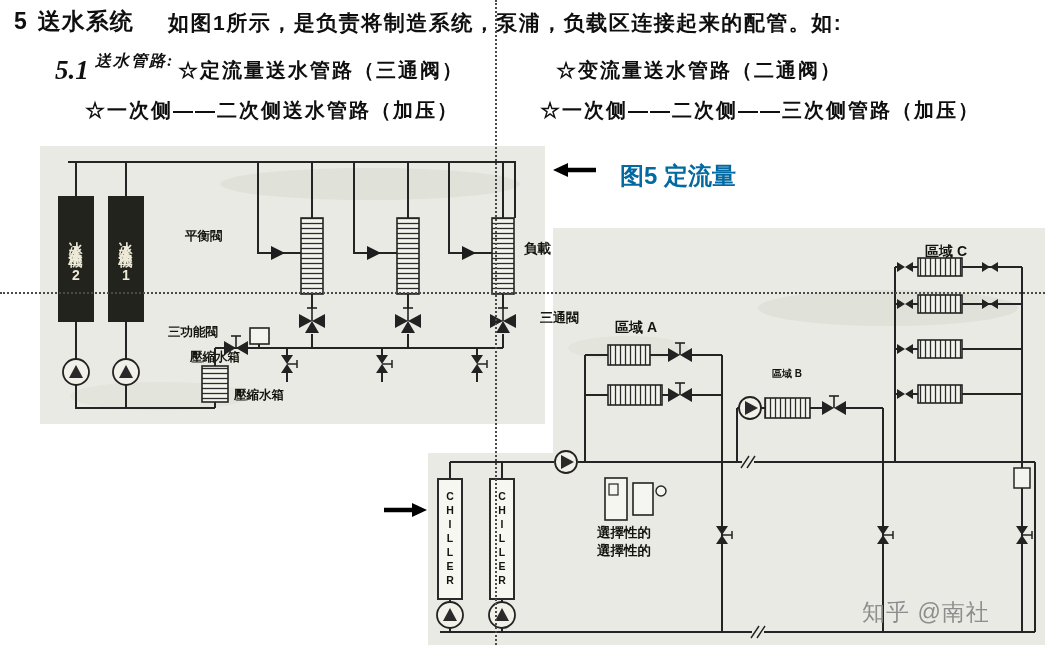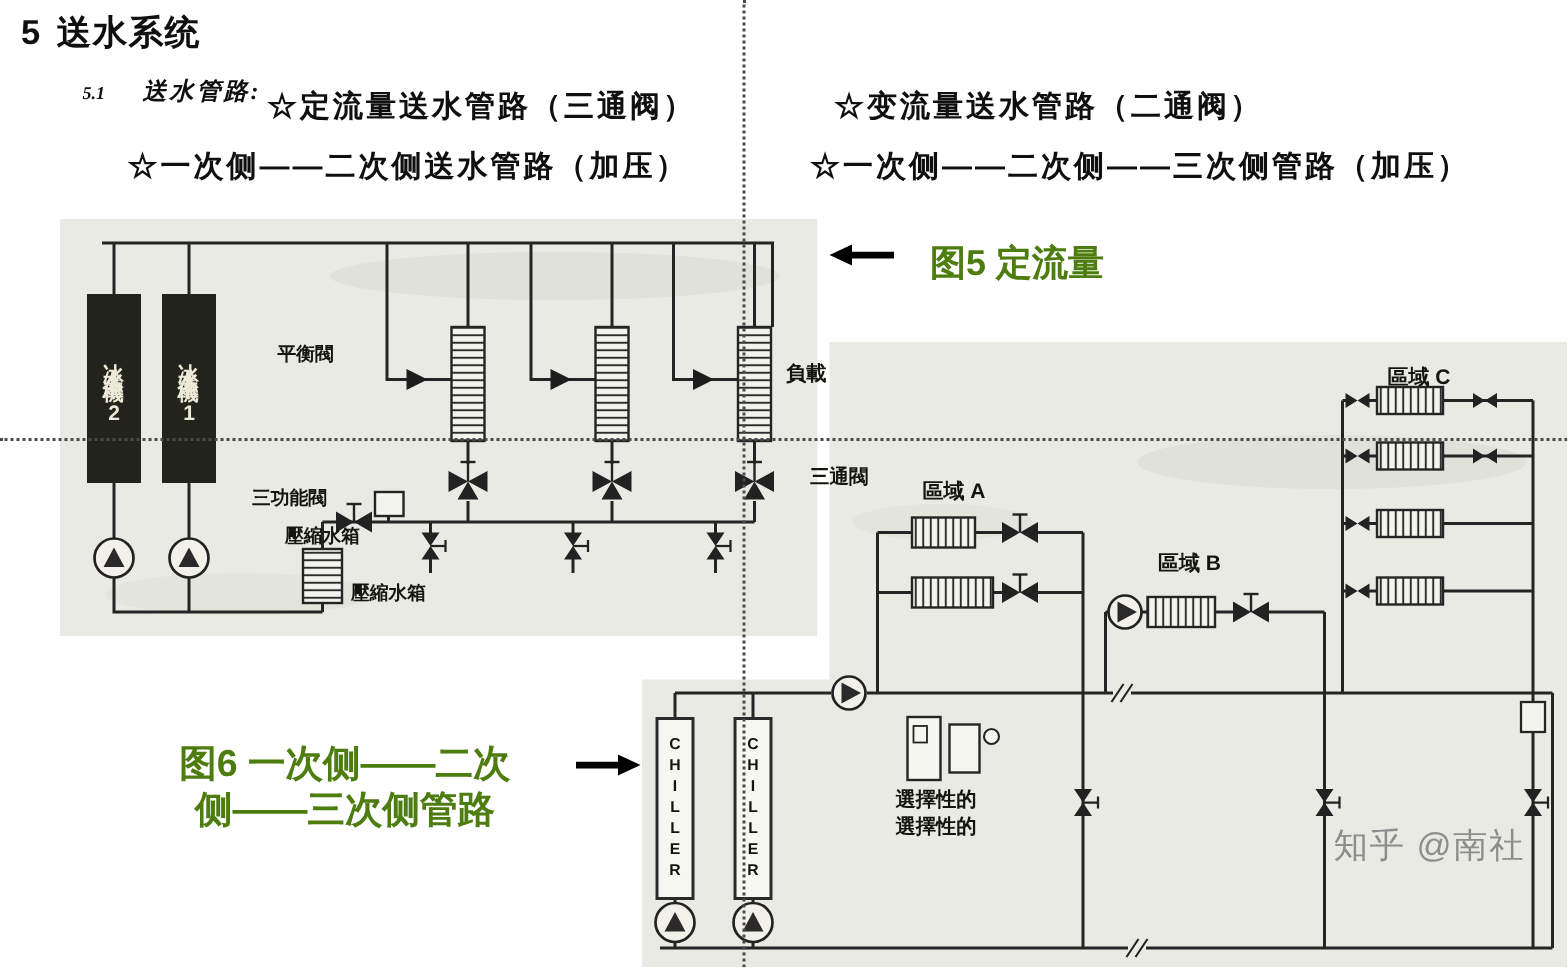--- a/index.html
+++ b/index.html
@@ -1,43 +1,44 @@
 <!DOCTYPE html>
 <html><head>
 <meta charset="utf-8">
 <style>
   html,body{margin:0;padding:0;background:#fff;}
   #app{position:relative;width:1045px;height:645px;background:#ffffff;overflow:hidden;
        font-family:"Liberation Sans",sans-serif;color:#111;}
   .txt{position:absolute;white-space:nowrap;color:#0f0f0f;}
   .dlabel{position:absolute;white-space:nowrap;font-weight:700;color:#15150f;font-size:12.5px;z-index:6;}
-  .cap{position:absolute;font-weight:800;color:#4d7c0f;text-align:center;line-height:1.22;z-index:6;}
+  .cap{position:absolute;font-weight:800;color:#0369a1;text-align:center;line-height:1.22;z-index:6;}
   .vfold{position:absolute;left:495px;top:0;height:645px;width:0;border-left:2px dotted #4a4a4a;z-index:5;}
   .hfold{position:absolute;top:292px;left:0;width:1045px;height:0;border-top:2px dotted #4a4a4a;z-index:5;}
   .chiller5{position:absolute;width:36px;height:126px;background:#22231d;color:#eeead8;
             writing-mode:vertical-rl;text-orientation:upright;letter-spacing:4px;font-size:14px;
             font-weight:700;display:flex;align-items:center;justify-content:center;z-index:4;}
   .chiller6{position:absolute;width:26px;height:122px;background:#f7f7f1;border:2px solid #2a2a2a;
             box-sizing:border-box;color:#14140f;writing-mode:vertical-rl;text-orientation:upright;
             letter-spacing:2px;font-size:10.5px;font-weight:700;display:flex;align-items:center;
             justify-content:center;z-index:4;}
   svg{position:absolute;z-index:2;}
-  .wm{position:absolute;left:862px;top:548px;font-size:23px;color:#8d8d8d;font-weight:500;
-      letter-spacing:1px;z-index:7;margin-left:27px;}
+  .wm{position:absolute;left:862px;top:597px;font-size:23px;color:#8d8d8d;font-weight:500;
+      letter-spacing:1px;z-index:7;}
 </style>
 </head>
 <body>
 
 <div id="app">
 
   <div class="txt" style="left:14px;top:6px;font-size:23px;font-weight:800;letter-spacing:1px">
     <span>5</span><span style="margin-left:10px">送水系统</span>
   </div>
-
-  <div class="txt" style="left:55px;top:55px;font-size:12px;font-weight:800;font-style:italic;font-family:'Liberation Serif',serif">5.1</div>
+  <div class="txt" style="left:168px;top:9px;font-size:21px;font-weight:700;letter-spacing:1.5px">如图1所示，是负责将制造系统，泵浦，负载区连接起来的配管。如:</div>
+
+  <div class="txt" style="left:55px;top:55px;font-size:27px;font-weight:800;font-style:italic;font-family:'Liberation Serif',serif">5.1</div>
   <div class="txt" style="left:95px;top:51px;font-size:16px;font-weight:800;font-style:italic;font-family:'Liberation Serif',serif;letter-spacing:2px">送水管路:</div>
   <div class="txt" style="left:178px;top:57px;font-size:20px;font-weight:700;letter-spacing:2px">☆定流量送水管路（三通阀）</div>
   <div class="txt" style="left:556px;top:57px;font-size:20px;font-weight:700;letter-spacing:2px">☆变流量送水管路（二通阀）</div>
   <div class="txt" style="left:540px;top:97px;font-size:20px;font-weight:700;letter-spacing:2px">☆一次侧——二次侧——三次侧管路（加压）</div>
   <div class="txt" style="left:85px;top:97px;font-size:20px;font-weight:700;letter-spacing:2px">☆一次侧——二次侧送水管路（加压）</div>
 
   <svg style="left:40px;top:146px" width="505" height="278" viewBox="0 0 505 278">
     <defs>
       <pattern id="coilH" width="6" height="5" patternUnits="userSpaceOnUse">
         <rect width="6" height="5" fill="#f4f4ee"></rect>
@@ -237,29 +238,25 @@
     <use href="#valveV" x="594" y="307"></use>
 
     <use href="#brk" x="320" y="234"></use>
     <use href="#brk" x="330" y="404"></use>
   </svg>
 
   <div class="chiller6" style="left:437px;top:478px">CHILLER</div>
   <div class="chiller6" style="left:489px;top:478px">CHILLER</div>
 
   <div class="dlabel" style="left:615px;top:319px;font-size:14px">區域 A</div>
-  <div class="dlabel" style="left:772px;top:367px;font-size:14px">區域 B</div>
+  <div class="dlabel" style="left:772px;top:367px;font-size:10px">區域 B</div>
   <div class="dlabel" style="left:925px;top:243px;font-size:14px">區域 C</div>
   <div class="dlabel" style="left:597px;top:524px;font-size:13.5px">選擇性的</div>
   <div class="dlabel" style="left:597px;top:542px;font-size:13.5px">選擇性的</div>
 
-  <div class="cap" style="left:80px;top:494px;width:300px;font-size:25px">
-    <div>图6 一次侧——二次</div>
-    <div>侧——三次侧管路</div>
-  </div>
   <svg style="left:382px;top:502px;z-index:6" width="46" height="16" viewBox="0 0 46 16">
     <path d="M2,8 H32" stroke="#000" stroke-width="4.5" fill="none"></path>
     <path d="M30,1 L45,8 L30,15 Z" fill="#000"></path>
   </svg>
 
   <div class="vfold"></div>
   <div class="hfold"></div>
 
   <div class="wm">知乎 @南社</div>
 

